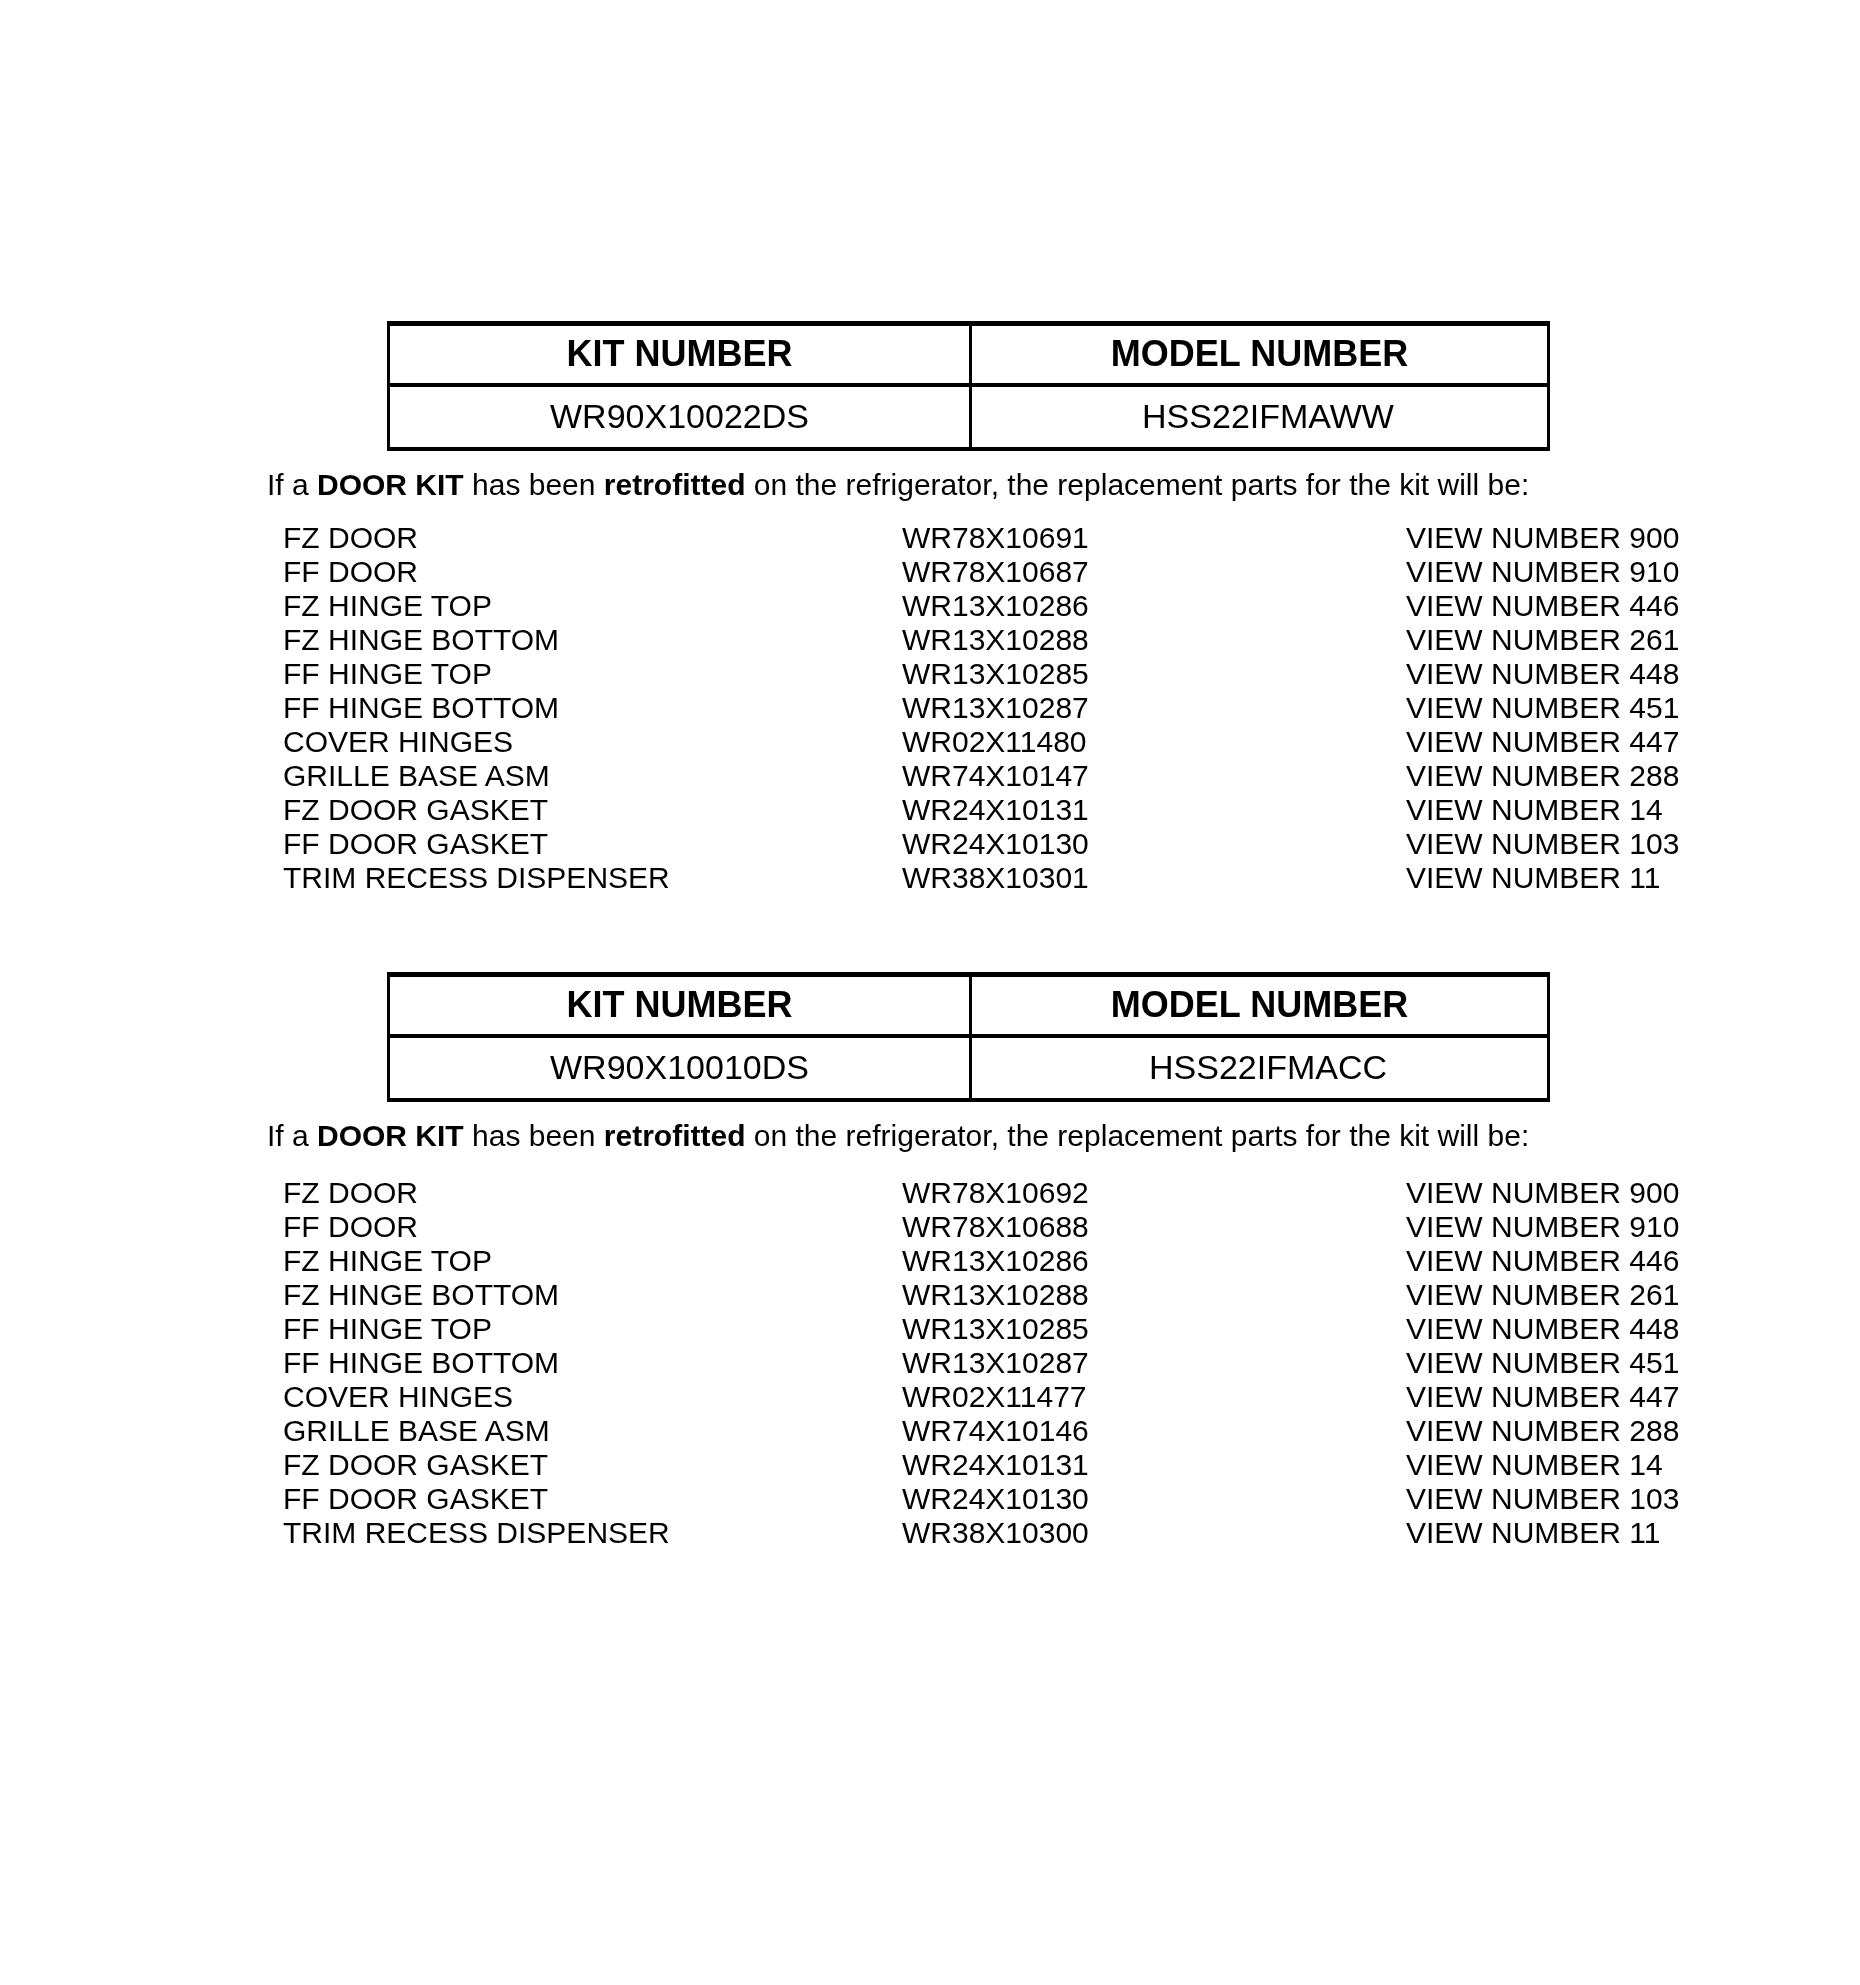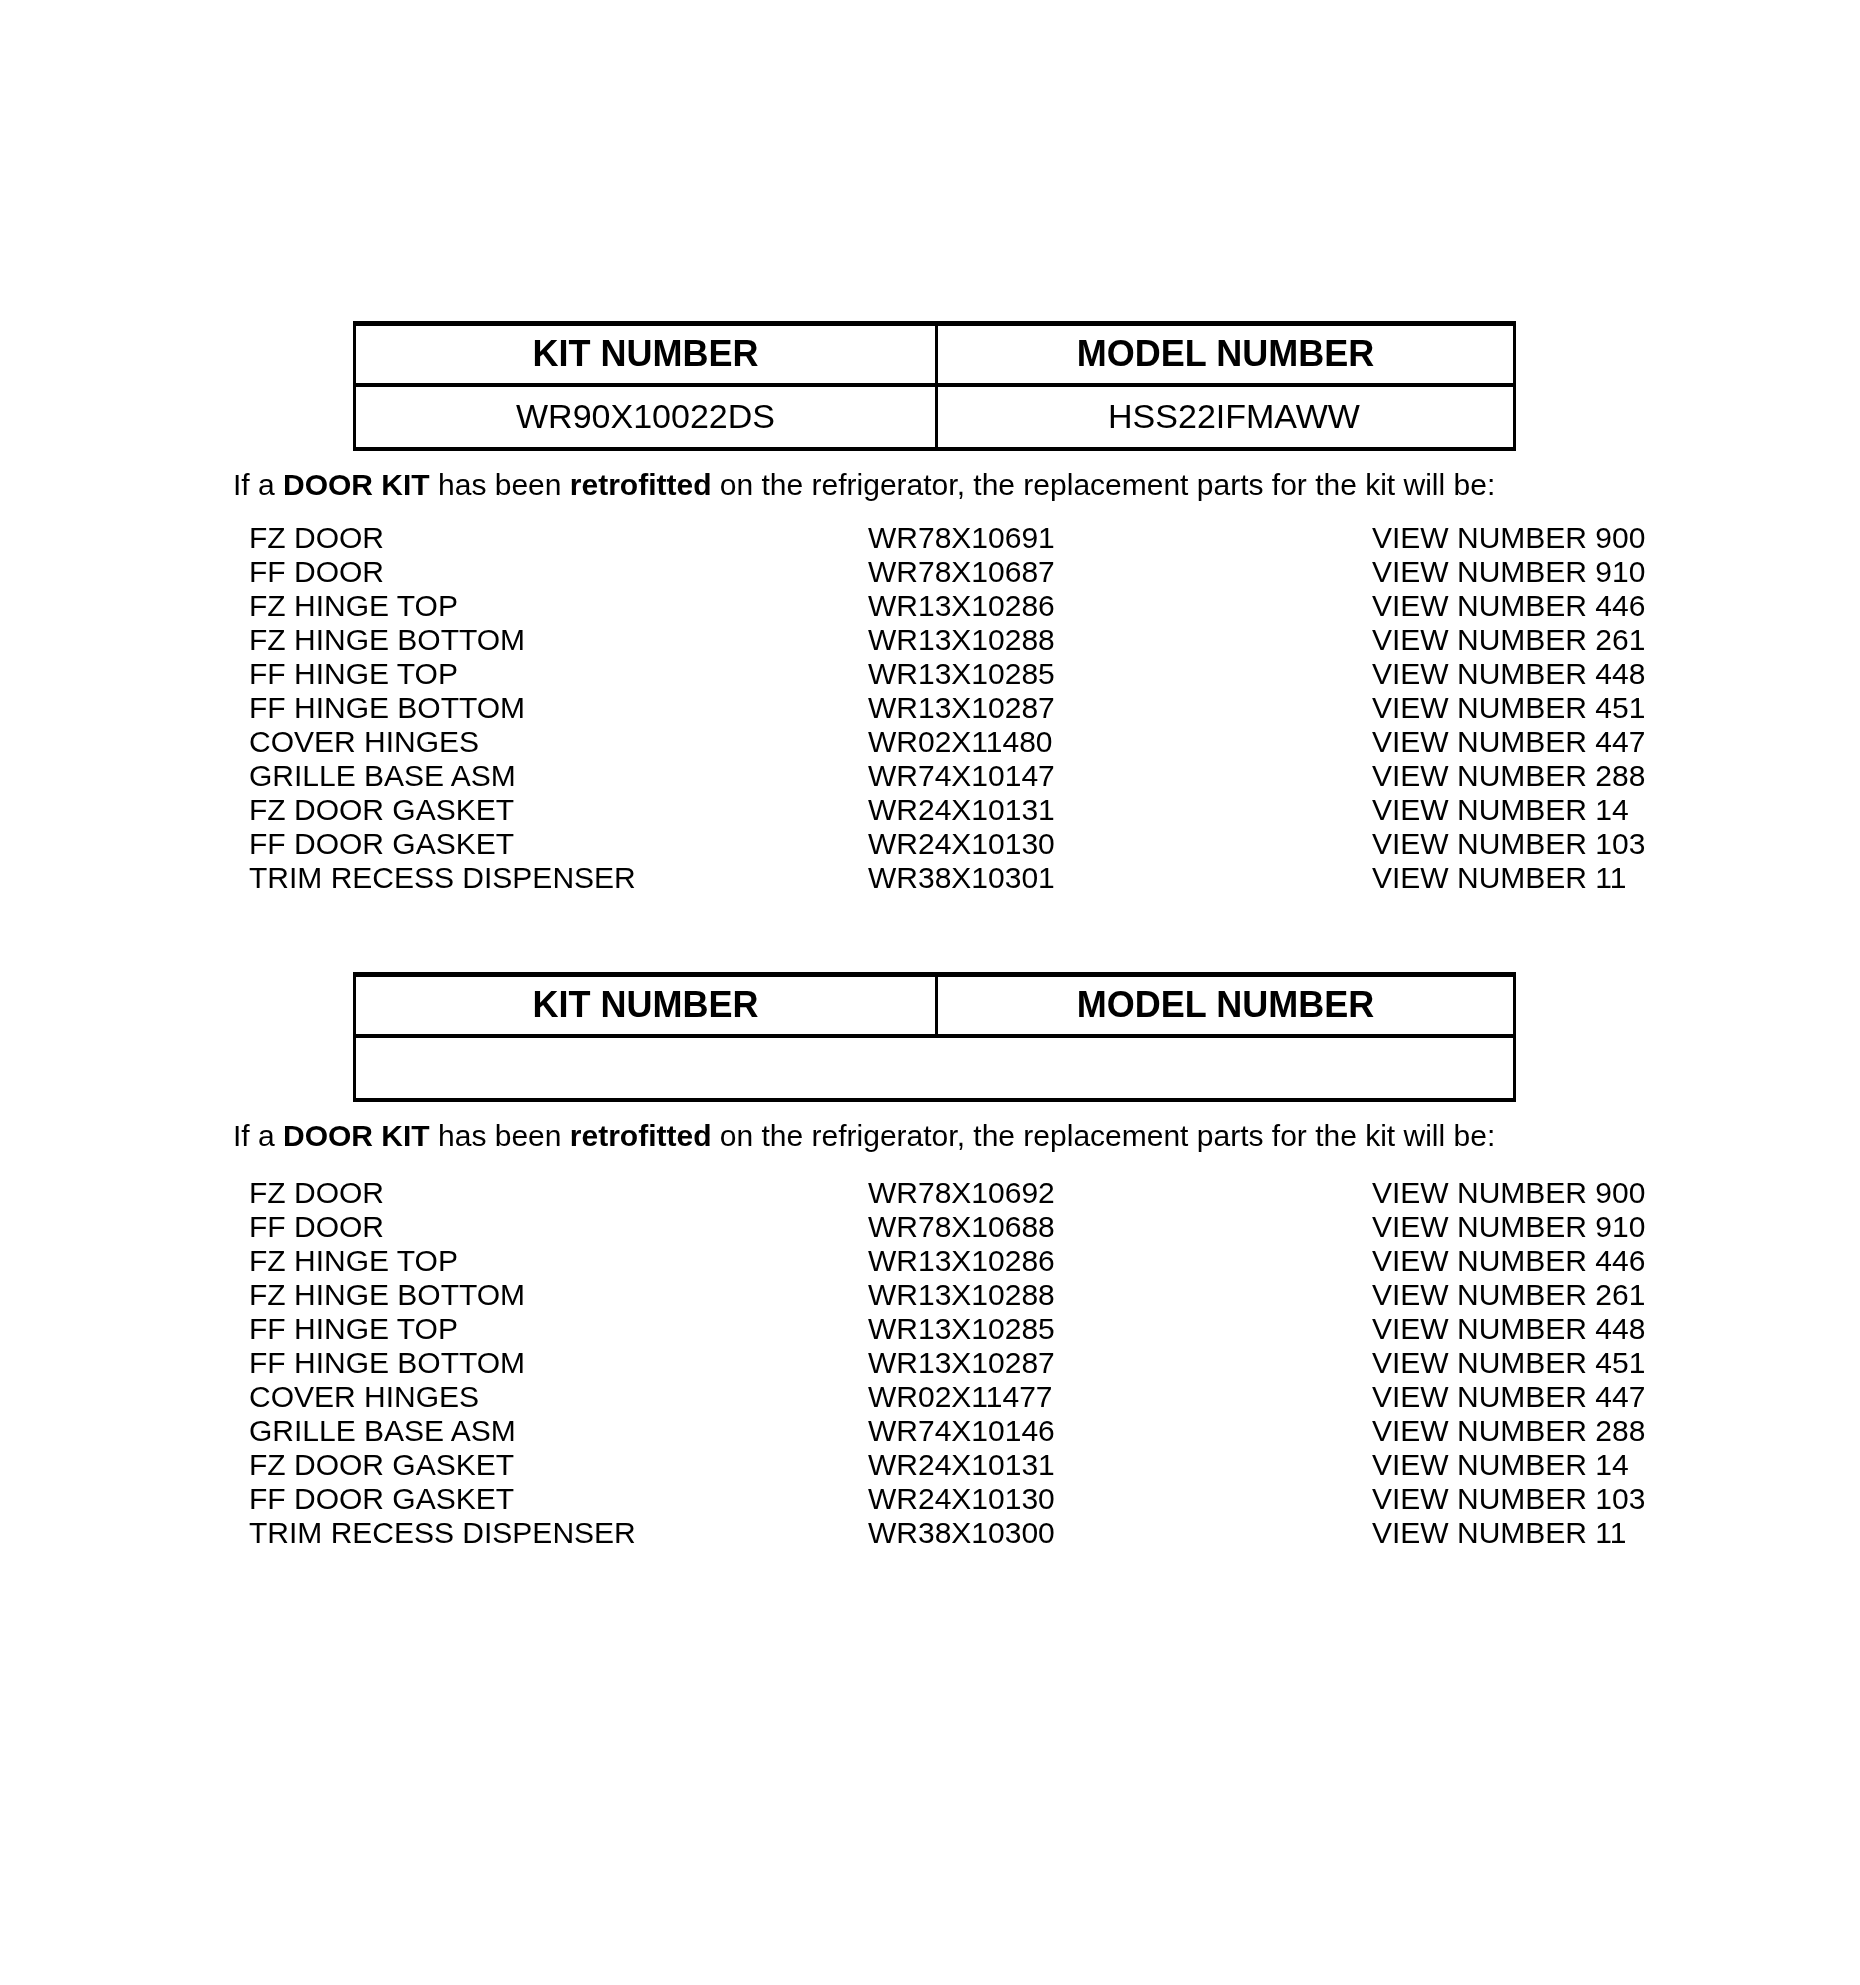--- a/index.html
+++ b/index.html
@@ -8,20 +8,21 @@
     background: #ffffff;
   }
   .page {
     position: relative;
     width: 1691px;
     height: 1985px;
     background: #ffffff;
     color: #000000;
     font-family: "Liberation Sans", "DejaVu Sans", sans-serif;
     overflow: hidden;
+    margin-left: 34px;
   }
   .kit-table {
     position: absolute;
     width: 1163px;
     height: 130px;
     box-sizing: border-box;
     border: 3.2px solid #000;
     border-top-width: 5.6px;
     border-bottom-width: 4px;
     display: grid;
@@ -153,20 +154,24 @@
       <span>WR38X10301</span>
       <span>VIEW NUMBER 11</span>
     </div>
     </div>
 
   <div class="kit-table" id="table-2">
     <div class="trow header">
       <div class="tcell first">KIT NUMBER</div>
       <div class="tcell">MODEL NUMBER</div>
     </div>
+    <div class="trow values">
+      <div class="tcell first">WR90X10010DS</div>
+      <div class="tcell">HSS22IFMACC</div>
+    </div>
   </div>
 
   <div class="intro" id="intro-2">
     <span>If a </span><b>DOOR KIT</b><span> has been </span><b>retrofitted</b><span> on the refrigerator, the replacement parts for the kit will be:</span>
   </div>
 
   <div class="parts-list" id="list-2">
 
   <div class="part-row">
       <span>FZ DOOR</span>

